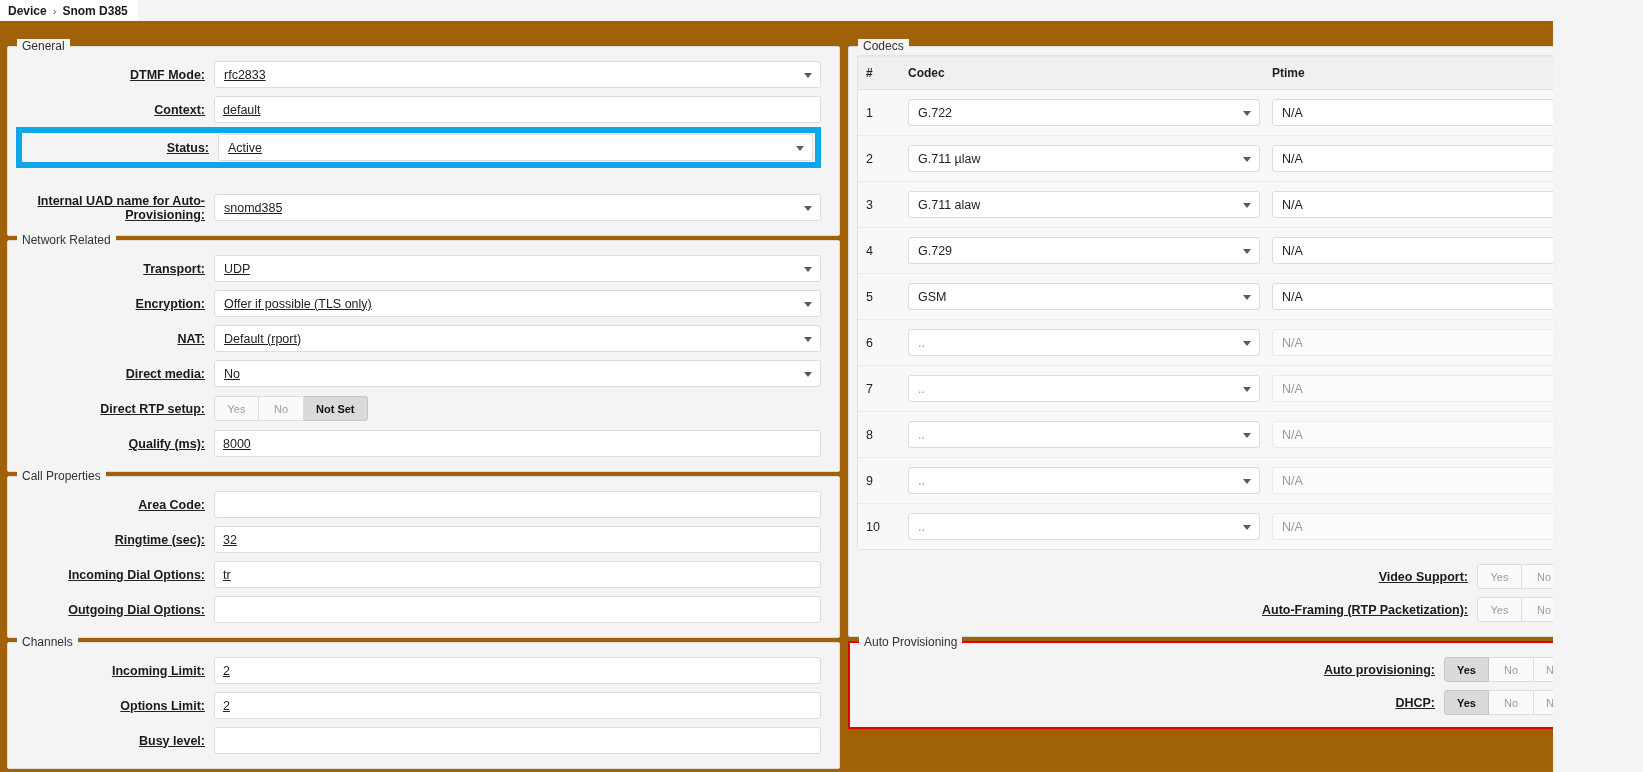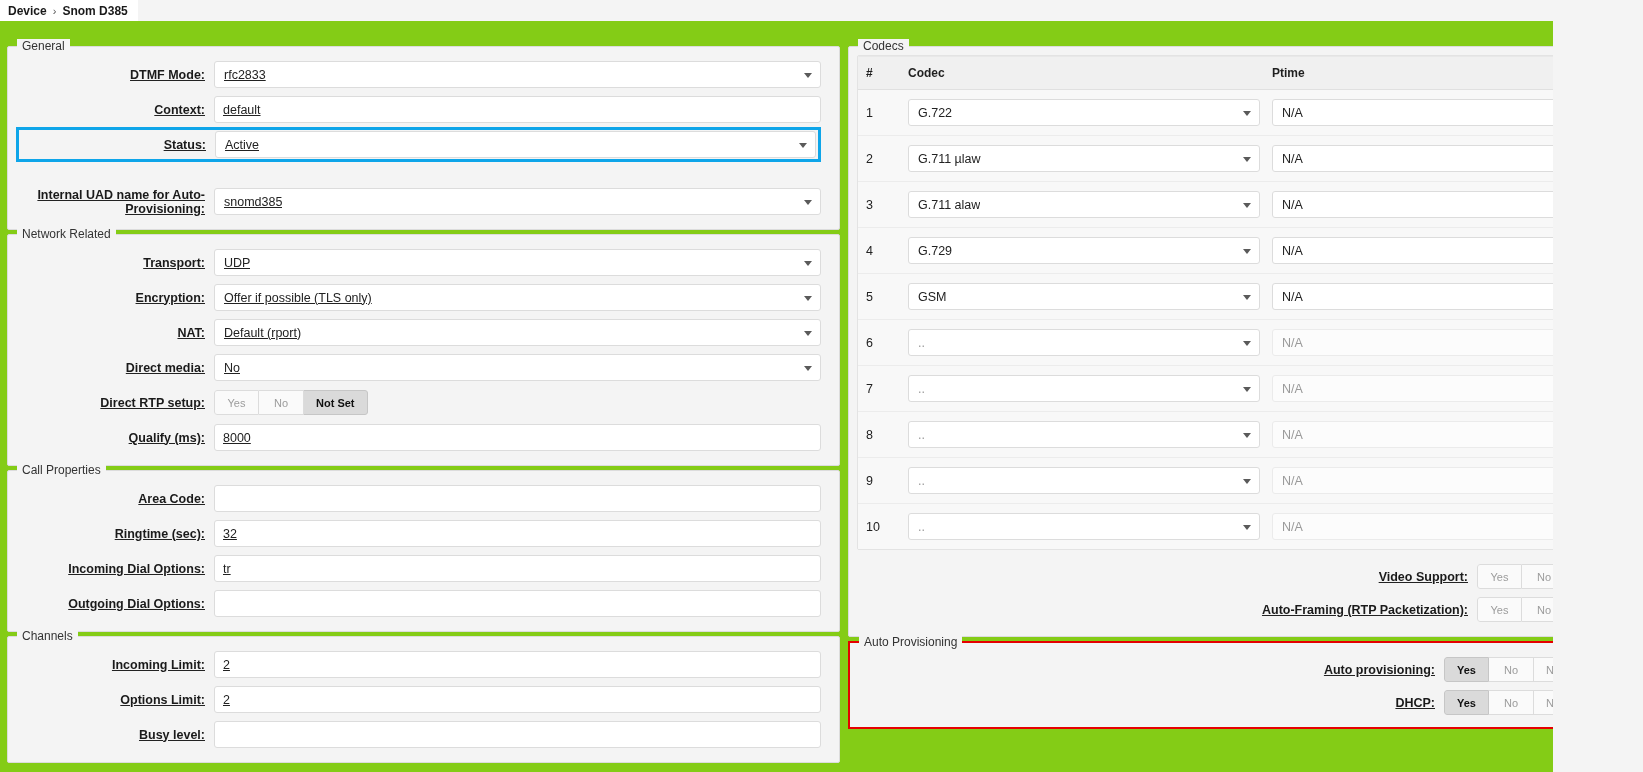--- a/index.html
+++ b/index.html
@@ -8,21 +8,21 @@
     background: #f4f4f4;
     font-family: "Liberation Sans", sans-serif;
     font-size: 12.5px;
     color: #222;
     -webkit-font-smoothing: antialiased;
   }
   #page {
     position: relative;
     width: 1553px;
     height: 772px;
-    background: #84cc16;
+    background: #a16207;
     overflow: hidden;
   }
 
   
   .breadcrumb-bar {
     position: absolute;
     top: 0; left: 0;
     width: 1643px;
     height: 21px;
     background: #f4f4f4;
@@ -134,21 +134,21 @@
     margin-top: -2px;
     width: 0; height: 0;
     border-left: 4px solid transparent;
     border-right: 4px solid transparent;
     border-top: 5px solid #5a5a5a;
   }
   .caret.dim { border-top-color: #c9c9c9; }
 
   
   .row.highlight-row {
-    border: 3px solid #0ea5e9;
+    border: 6px solid #0ea5e9;
     border-radius: 0;
     margin-left: -2px;
     padding: 1px 2px 1px 0;
     box-sizing: border-box;
     min-height: 33px;
   }
   .row.highlight-row .row-label { width: 196px; flex: 0 0 196px; }
 
   
   .toggle {

